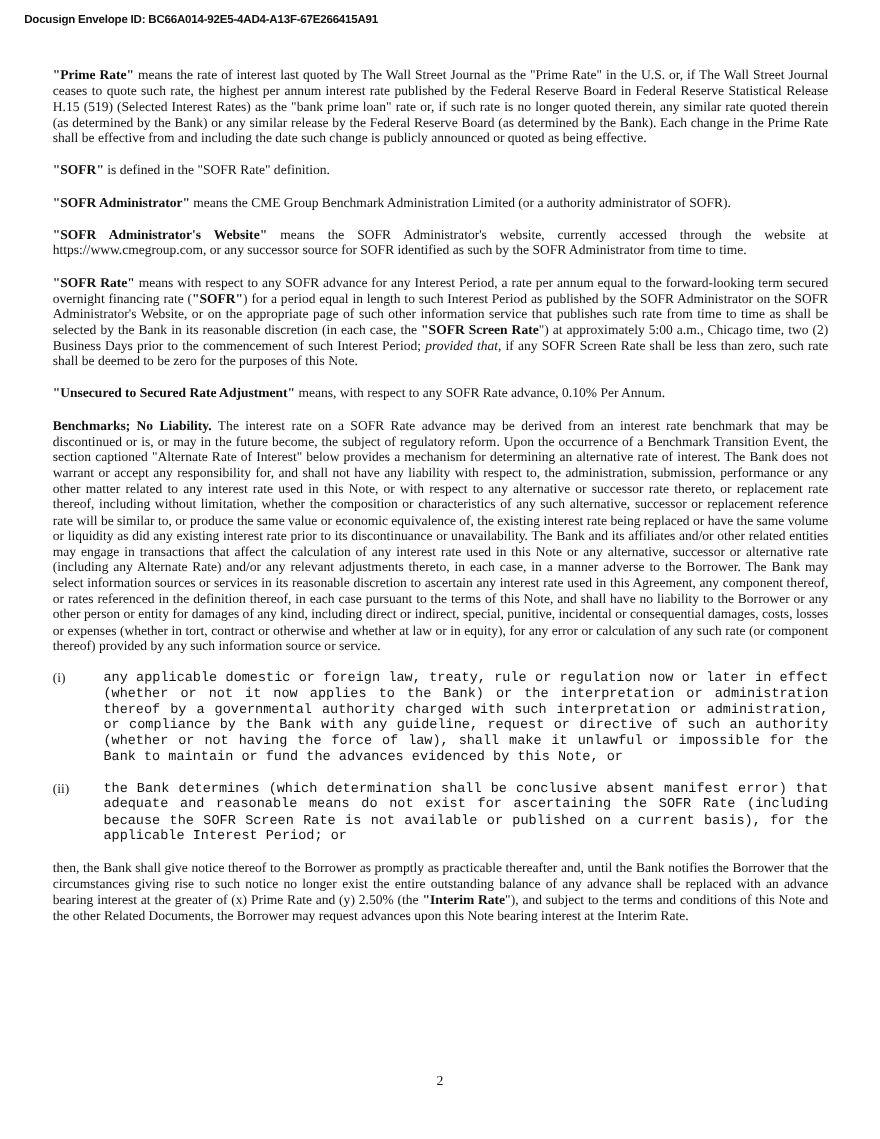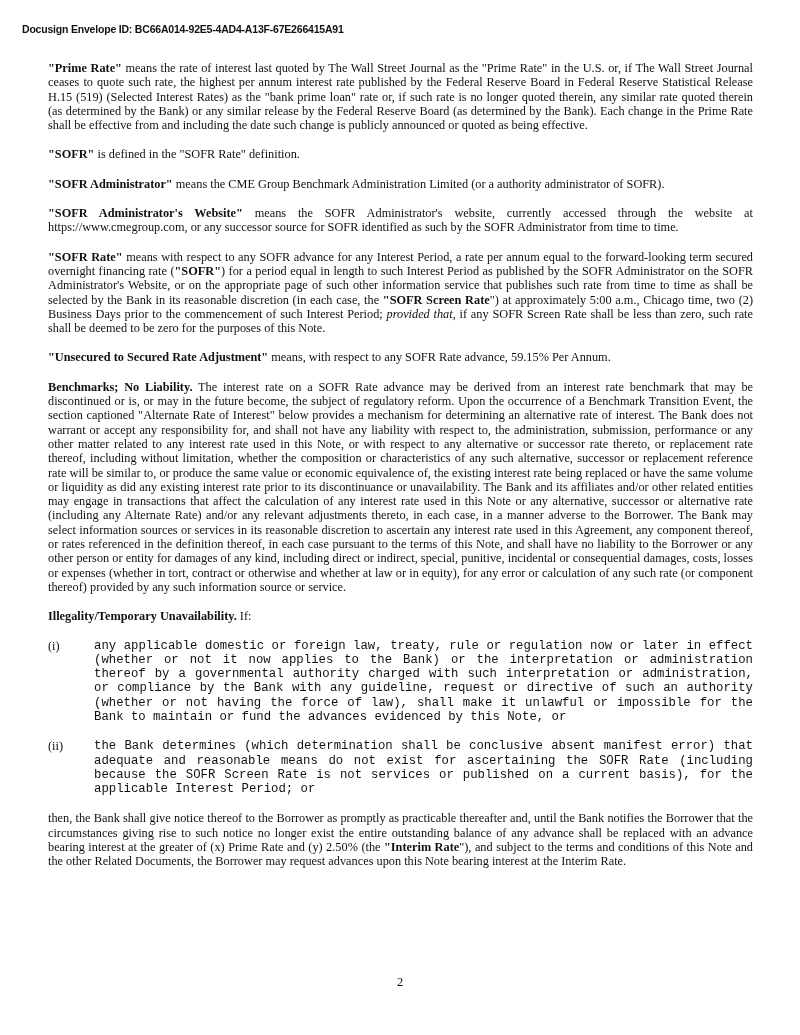--- a/index.html
+++ b/index.html
@@ -1,17 +1,17 @@
 <!DOCTYPE html>
 <html><head>
 <meta charset="utf-8">
 <style>
   html, body { margin: 0; padding: 0; background: #ffffff; }
   body { width: 800px; height: 1035px; position: relative; overflow: hidden; color: #111; }
-  .envelope { position: absolute; left: 22px; top: 12px; font-family: "Liberation Sans", sans-serif; font-weight: bold; font-size: 10.5px; letter-spacing: -0.2px; color: #111; margin-top: 11px; }
+  .envelope { position: absolute; left: 22px; top: 12px; font-family: "Liberation Sans", sans-serif; font-weight: bold; font-size: 10.5px; letter-spacing: -0.2px; color: #111; }
   .page { position: absolute; left: 48px; top: 61px; width: 705px; font-family: "Liberation Serif", serif; font-size: 12.3px; line-height: 14.3px; text-align: justify; }
   .page p { margin: 0 0 15px 0; }
   .page b { font-weight: bold; }
   .item { display: flex; margin: 0 0 15px 0; }
   .item .num { width: 46px; flex: 0 0 46px; }
   .item .txt { flex: 1; text-align: justify; font-family: Liberation Mono, monospace; }
   .pagenum { position: absolute; left: 0; width: 800px; top: 975px; text-align: center; font-family: "Liberation Serif", serif; font-size: 12.5px; }
 </style>
 </head>
 <body>
@@ -22,31 +22,30 @@
   <p><b>"Prime Rate"</b><span> means the rate of interest last quoted by The Wall Street Journal as the "Prime Rate" in the U.S. or, if The Wall Street Journal ceases to quote such rate, the highest per annum interest rate published by the Federal Reserve Board in Federal Reserve Statistical Release H.15 (519) (Selected Interest Rates) as the "bank prime loan" rate or, if such rate is no longer quoted therein, any similar rate quoted therein (as determined by the Bank) or any similar release by the Federal Reserve Board (as determined by the Bank). Each change in the Prime Rate shall be effective from and including the date such change is publicly announced or quoted as being effective.</span></p>
 
   <p><b>"SOFR"</b><span> is defined in the "SOFR Rate" definition.</span></p>
 
   <p><b>"SOFR Administrator"</b><span> means the CME Group Benchmark Administration Limited (or a authority administrator of SOFR).</span></p>
 
   <p><b>"SOFR Administrator's Website"</b><span> means the SOFR Administrator's website, currently accessed through the website at https://www.cmegroup.com, or any successor source for SOFR identified as such by the SOFR Administrator from time to time.</span></p>
 
   <p><b>"SOFR Rate"</b><span> means with respect to any SOFR advance for any Interest Period, a rate per annum equal to the forward-looking term secured overnight financing rate (</span><b>"SOFR"</b><span>) for a period equal in length to such Interest Period as published by the SOFR Administrator on the SOFR Administrator's Website, or on the appropriate page of such other information service that publishes such rate from time to time as shall be selected by the Bank in its reasonable discretion (in each case, the </span><b>"SOFR Screen Rate</b><span>") at approximately 5:00 a.m., Chicago time, two (2) Business Days prior to the commencement of such Interest Period; </span><i>provided that</i><span>, if any SOFR Screen Rate shall be less than zero, such rate shall be deemed to be zero for the purposes of this Note.</span></p>
 
-  <p><b>"Unsecured to Secured Rate Adjustment"</b><span> means, with respect to any SOFR Rate advance, 59.15% Per Annum.</span></p>
+  <p><b>"Unsecured to Secured Rate Adjustment"</b><span> means, with respect to any SOFR Rate advance, 0.10% Per Annum.</span></p>
 
   <p><b>Benchmarks; No Liability.</b><span> The interest rate on a SOFR Rate advance may be derived from an interest rate benchmark that may be discontinued or is, or may in the future become, the subject of regulatory reform. Upon the occurrence of a Benchmark Transition Event, the section captioned "Alternate Rate of Interest" below provides a mechanism for determining an alternative rate of interest. The Bank does not warrant or accept any responsibility for, and shall not have any liability with respect to, the administration, submission, performance or any other matter related to any interest rate used in this Note, or with respect to any alternative or successor rate thereto, or replacement rate thereof, including without limitation, whether the composition or characteristics of any such alternative, successor or replacement reference rate will be similar to, or produce the same value or economic equivalence of, the existing interest rate being replaced or have the same volume or liquidity as did any existing interest rate prior to its discontinuance or unavailability. The Bank and its affiliates and/or other related entities may engage in transactions that affect the calculation of any interest rate used in this Note or any alternative, successor or alternative rate (including any Alternate Rate) and/or any relevant adjustments thereto, in each case, in a manner adverse to the Borrower. The Bank may select information sources or services in its reasonable discretion to ascertain any interest rate used in this Agreement, any component thereof, or rates referenced in the definition thereof, in each case pursuant to the terms of this Note, and shall have no liability to the Borrower or any other person or entity for damages of any kind, including direct or indirect, special, punitive, incidental or consequential damages, costs, losses or expenses (whether in tort, contract or otherwise and whether at law or in equity), for any error or calculation of any such rate (or component thereof) provided by any such information source or service.</span></p>
 
-  <p><b>Illegality/Temporary Unavailability.</b><span> If:</span></p>
 
   <div class="item">
     <span class="num">(i)</span>
     <span class="txt">any applicable domestic or foreign law, treaty, rule or regulation now or later in effect (whether or not it now applies to the Bank) or the interpretation or administration thereof by a governmental authority charged with such interpretation or administration, or compliance by the Bank with any guideline, request or directive of such an authority (whether or not having the force of law), shall make it unlawful or impossible for the Bank to maintain or fund the advances evidenced by this Note, or</span>
   </div>
   <div class="item">
     <span class="num">(ii)</span>
-    <span class="txt">the Bank determines (which determination shall be conclusive absent manifest error) that adequate and reasonable means do not exist for ascertaining the SOFR Rate (including because the SOFR Screen Rate is not services or published on a current basis), for the applicable Interest Period; or</span>
+    <span class="txt">the Bank determines (which determination shall be conclusive absent manifest error) that adequate and reasonable means do not exist for ascertaining the SOFR Rate (including because the SOFR Screen Rate is not available or published on a current basis), for the applicable Interest Period; or</span>
   </div>
 
   <p><span>then, the Bank shall give notice thereof to the Borrower as promptly as practicable thereafter and, until the Bank notifies the Borrower that the circumstances giving rise to such notice no longer exist the entire outstanding balance of any advance shall be replaced with an advance bearing interest at the greater of (x) Prime Rate and (y) 2.50% (the </span><b>"Interim Rate</b><span>"), and subject to the terms and conditions of this Note and the other Related Documents, the Borrower may request advances upon this Note bearing interest at the Interim Rate.</span></p>
 </div>
 
 <div class="pagenum">2</div>
 
 </body></html>

